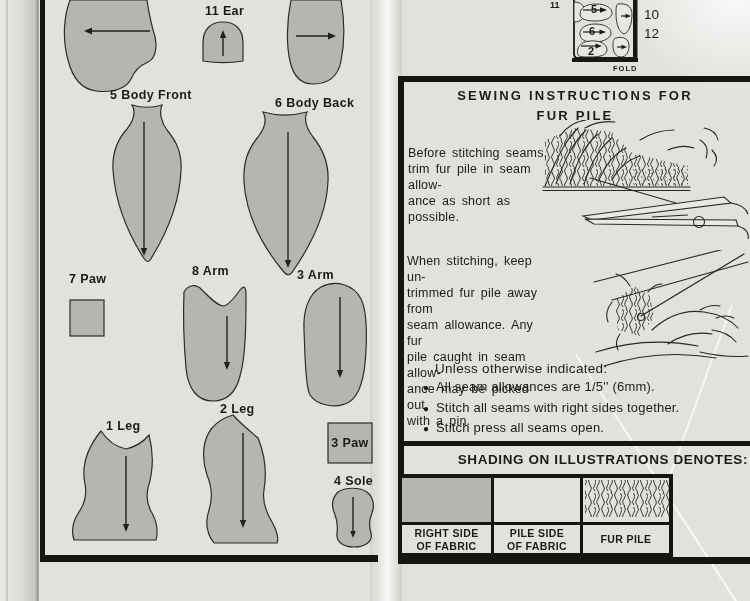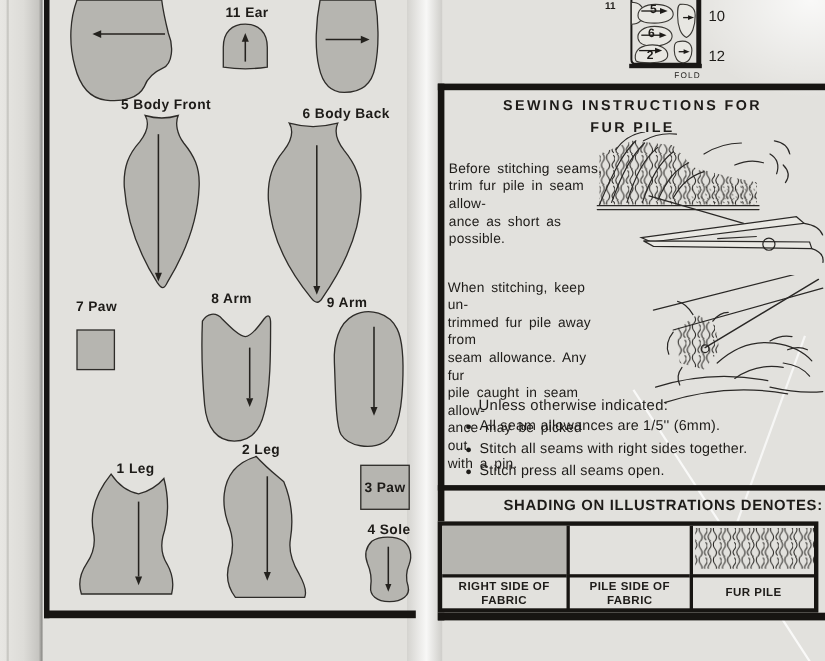--- a/index.html
+++ b/index.html
@@ -22,31 +22,31 @@
   .bar{background:#171512;}
   
   .piece-label{font-weight:bold;font-size:12.5px;letter-spacing:.4px;white-space:nowrap;}
   .h1{width:346px;text-align:center;font-weight:bold;font-size:13px;line-height:20px;letter-spacing:2.2px;}
   .para{font-size:12.5px;line-height:16px;letter-spacing:.2px;word-spacing:2.4px;white-space:pre-line;}
   .unless{font-size:13.5px;letter-spacing:.3px;margin-left:28px;}
   .bullets{font-size:13px;letter-spacing:.2px;}
   .bullet-row{display:flex;align-items:baseline;height:20.5px;}
   .bullet-dot{width:13px;font-size:10px;}
   .shading-h{width:346px;text-align:right;font-weight:bold;font-size:13.5px;letter-spacing:.6px;}
-  .legend{left:398px;top:474px;width:346px;height:83px;display:grid;
+  .legend{left:398px;top:474px;width:275px;height:83px;display:grid;
     grid-template-columns:1fr 1fr 1fr;grid-template-rows:44px 1fr;
     border:4px solid #171512;box-sizing:border-box;background:var(--paper,#e2e1dd);}
   .legend>div{border-left:3px solid #171512;box-sizing:border-box;}
   .legend>div.c0{border-left:none;}
   .legend .lab{border-top:3px solid #171512;display:flex;align-items:center;justify-content:center;
     text-align:center;font-weight:bold;font-size:10.5px;line-height:12.5px;letter-spacing:.4px;padding:2px 10px;}
   .sw-gray{background:var(--piece,#b6b5b0);}
   .num{font-size:13.5px;}
   .layout-num{font-weight:bold;font-size:11px;}
-  .fold-lab{font-weight:normal;font-size:7.5px;letter-spacing:1px;}
+  .fold-lab{font-weight:bold;font-size:7.5px;letter-spacing:1px;}
   svg{display:block;}
   .shape{fill:var(--piece,#b6b5b0);stroke:#2e2c29;stroke-width:1.2;}
   .grain{stroke:#24221e;stroke-width:1.4;}
   .ghead{fill:#24221e;stroke:none;}
   .sketch{stroke:#2a2826;stroke-width:1.1;fill:none;stroke-linecap:round;}
 </style>
 </head>
 <body>
 
 <svg width="0" height="0" class="abs">
@@ -123,21 +123,21 @@
   <path class="shape" d="M338,492 C345,487 360,487 367,492 C373,497 375,505 372,513 C369,520 369,527 371,533 C373,541 366,547 354,547 C342,547 336,541 337,533 C338,526 337,519 334,512 C331,504 333,497 338,492 Z"></path>
   <line class="grain" x1="353" y1="497" x2="353" y2="531"></line>
     <polygon class="ghead" points="353,538 350.2,531 355.8,531"></polygon>
 </svg>
 
 <div class="abs piece-label" style="left:205px;top:4px;">11 Ear</div>
 <div class="abs piece-label" style="left:110px;top:88px;">5 Body Front</div>
 <div class="abs piece-label" style="left:275px;top:96px;">6 Body Back</div>
 <div class="abs piece-label" style="left:69px;top:272px;">7 Paw</div>
 <div class="abs piece-label" style="left:192px;top:264px;">8 Arm</div>
-<div class="abs piece-label" style="left:297px;top:268px;">9 Arm</div>
+<div class="abs piece-label" style="left:297px;top:268px;">3 Arm</div>
 <div class="abs piece-label" style="left:106px;top:419px;">1 Leg</div>
 <div class="abs piece-label" style="left:220px;top:402px;">2 Leg</div>
 <div class="abs piece-label" style="left:328px;top:423px;width:44px;height:40px;display:flex;align-items:center;justify-content:center;">3 Paw</div>
 <div class="abs piece-label" style="left:334px;top:474px;">4 Sole</div>
 
 <svg class="abs" style="left:540px;top:0;" width="170" height="80" viewBox="540 0 170 80">
   <path d="M574,0 L574,54 Q574,58 578,58 L634,58" fill="none" stroke="#1a1816" stroke-width="1.8"></path>
   <rect x="633" y="0" width="4.5" height="60.5" fill="#1a1816"></rect>
   <rect x="572" y="58" width="66" height="4" fill="#1a1816"></rect>
   <g fill="#e8e7e2" stroke="#3a3834" stroke-width="1">
@@ -161,21 +161,21 @@
     <polygon points="606,32 599.5,29.4 599.5,34.6"></polygon>
       <polygon points="602,46 595.5,43.4 595.5,48.6"></polygon>
     <polygon points="627,47 621.5,44.8 621.5,49.2"></polygon>
   </g>
 </svg>
 <div class="abs layout-num" style="left:550px;top:0;font-size:9px;">11</div>
 <div class="abs layout-num" style="left:591px;top:3px;">5</div>
 <div class="abs layout-num" style="left:589px;top:25px;">6</div>
 <div class="abs layout-num" style="left:588px;top:45px;">2</div>
 <div class="abs num" style="left:644px;top:7px;">10</div>
-<div class="abs num" style="left:644px;top:43px;text-align:center;">12</div>
+<div class="abs num" style="left:644px;top:26px;text-align:center;">12</div>
 <div class="abs fold-lab" style="left:613px;top:64px;">FOLD</div>
 
 <div class="abs bar" style="left:398px;top:76px;width:352px;height:6px;"></div>
 <div class="abs bar" style="left:398px;top:76px;width:6px;height:488px;"></div>
 <div class="abs bar" style="left:398px;top:557px;width:352px;height:7px;"></div>
 
 <div class="abs h1" style="left:402px;top:86px;">SEWING INSTRUCTIONS FOR</div>
 <div class="abs h1" style="left:402px;top:106px;">FUR PILE</div>
 
 <div class="abs para" style="left:408px;top:145px;width:142px;">Before stitching seams,

